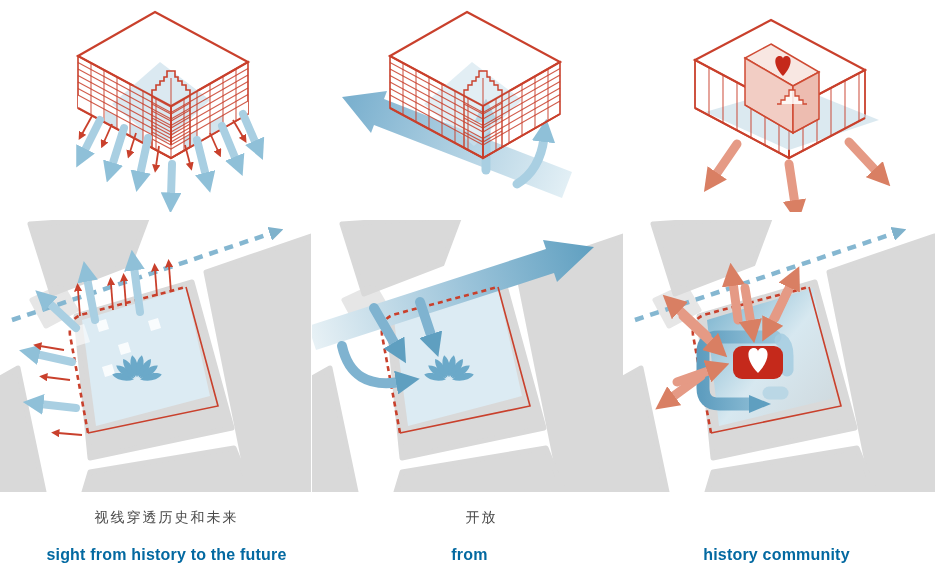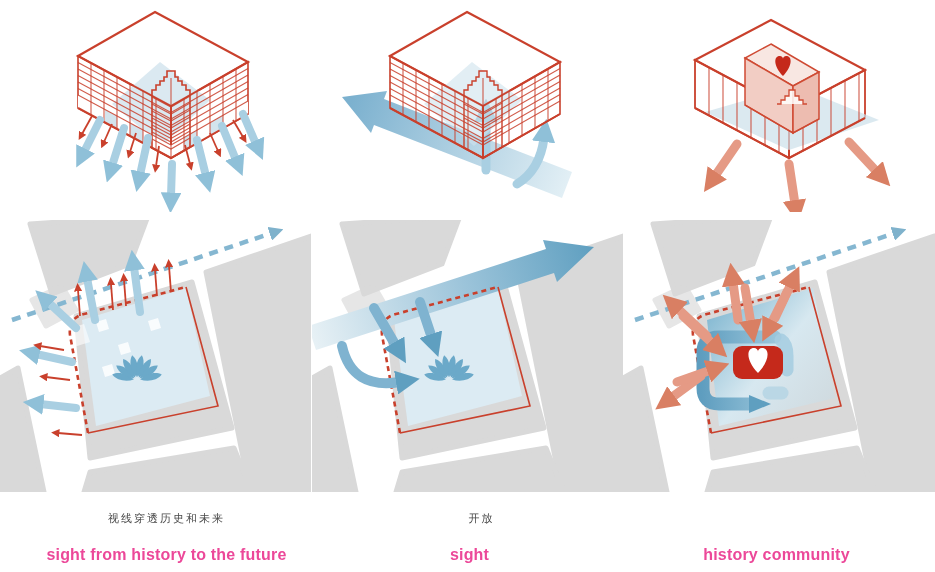--- a/index.html
+++ b/index.html
@@ -1,21 +1,21 @@
 <!DOCTYPE html>
 <html style="--red: #c9402c; --building-pink: #e89a8b; --heart-red: #c5291b; --blue-light: #cfe2ec; --flow-blue: #a9cfe2; --steel-blue: #5f9fc0; --logo-blue: #6ba9c9; --salmon: #e59a85; --block-gray: #d9d9d9; --site-blue: #dcebf3;"><head>
 <meta charset="utf-8">
 <style>
   html,body{margin:0;padding:0;background:#fff;}
   .stage{position:relative;width:935px;height:572px;background:#fff;overflow:hidden;
          font-family:"Liberation Sans",sans-serif;}
   .panel-svg{position:absolute;}
   .caption{position:absolute;width:311px;text-align:center;}
-  .caption .zh{font-size:11px;letter-spacing:2px;color:#4a4a4a;font-weight:500;}
-  .caption .en{font-size:16px;color:#ec4899;font-weight:bold;letter-spacing:.2px;}
+  .caption .zh{font-size:14px;letter-spacing:2px;color:#4a4a4a;font-weight:500;}
+  .caption .en{font-size:16px;color:#0369a1;font-weight:bold;letter-spacing:.2px;}
   .zh-line{top:508px;}
   .en-line{top:546px;}
   .block{fill:var(--block-gray,#d9d9d9);stroke:var(--block-gray,#d9d9d9);
          stroke-width:5;stroke-linejoin:round;}
   .siteblue{fill:var(--site-blue,#dcebf3);}
   .petal{fill:var(--logo-blue,#6ba9c9);}
   .grid{stroke:var(--red,#c9402c);stroke-width:1.1;opacity:.85;fill:none;}
   .outline{stroke:var(--red,#c9402c);fill:none;}
   .flow{stroke:var(--flow-blue,#a9cfe2);fill:none;stroke-linecap:round;}
   .redarrow{stroke:var(--red,#c9402c);stroke-width:1.8;fill:none;}
@@ -256,19 +256,19 @@
   <div class="caption zh-line" style="left:11px">
     <span class="zh">视线穿透历史和未来</span>
   </div>
   <div class="caption zh-line" style="left:326px">
     <span class="zh">开放</span>
   </div>
   <div class="caption en-line" style="left:11px">
     <span class="en">sight from history to the future</span>
   </div>
   <div class="caption en-line" style="left:314px">
-    <span class="en">sight</span>
+    <span class="en">from</span>
   </div>
   <div class="caption en-line" style="left:621px">
     <span class="en">history community</span>
   </div>
 
 </div>
 
 </body></html>

